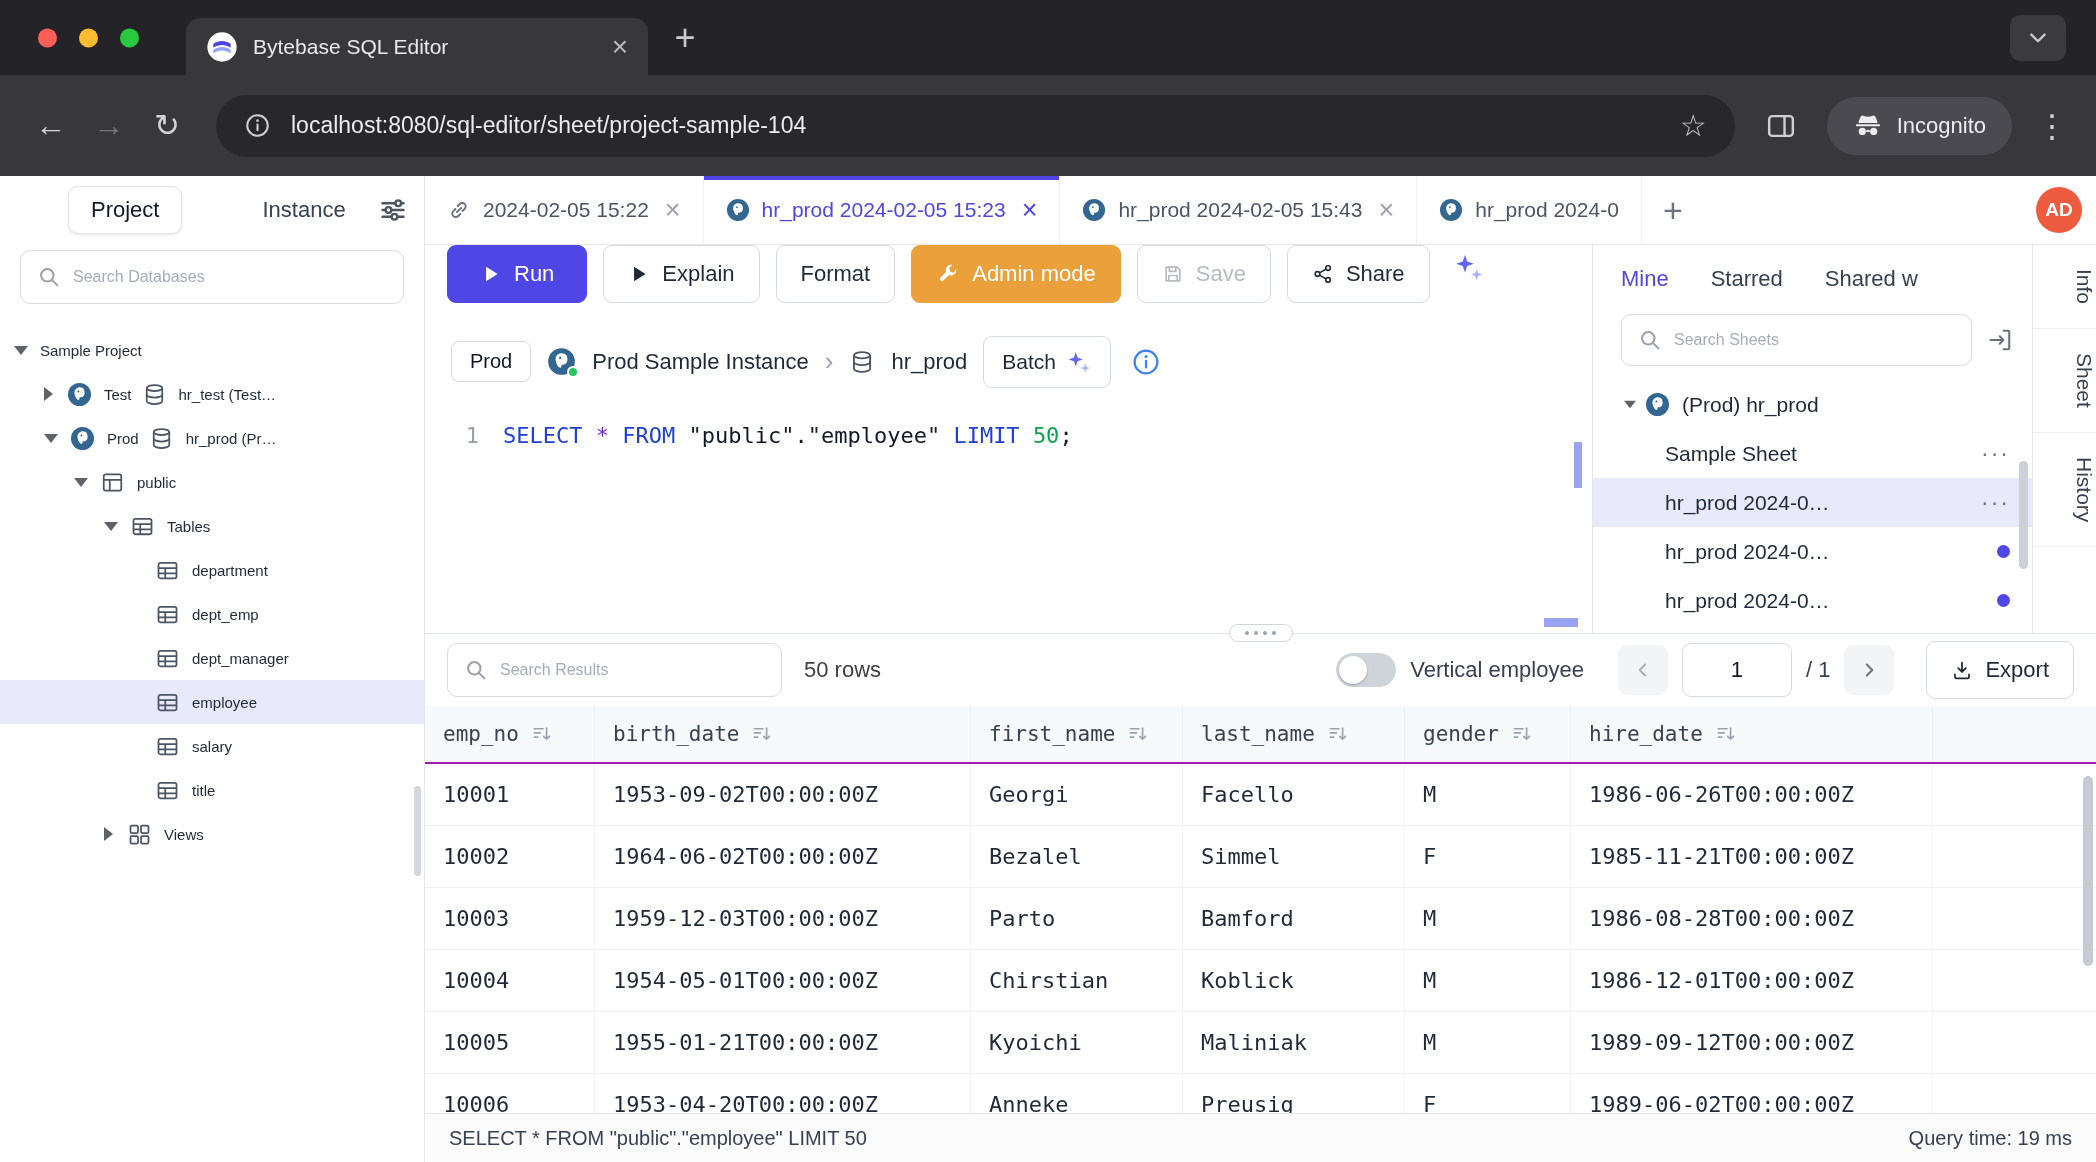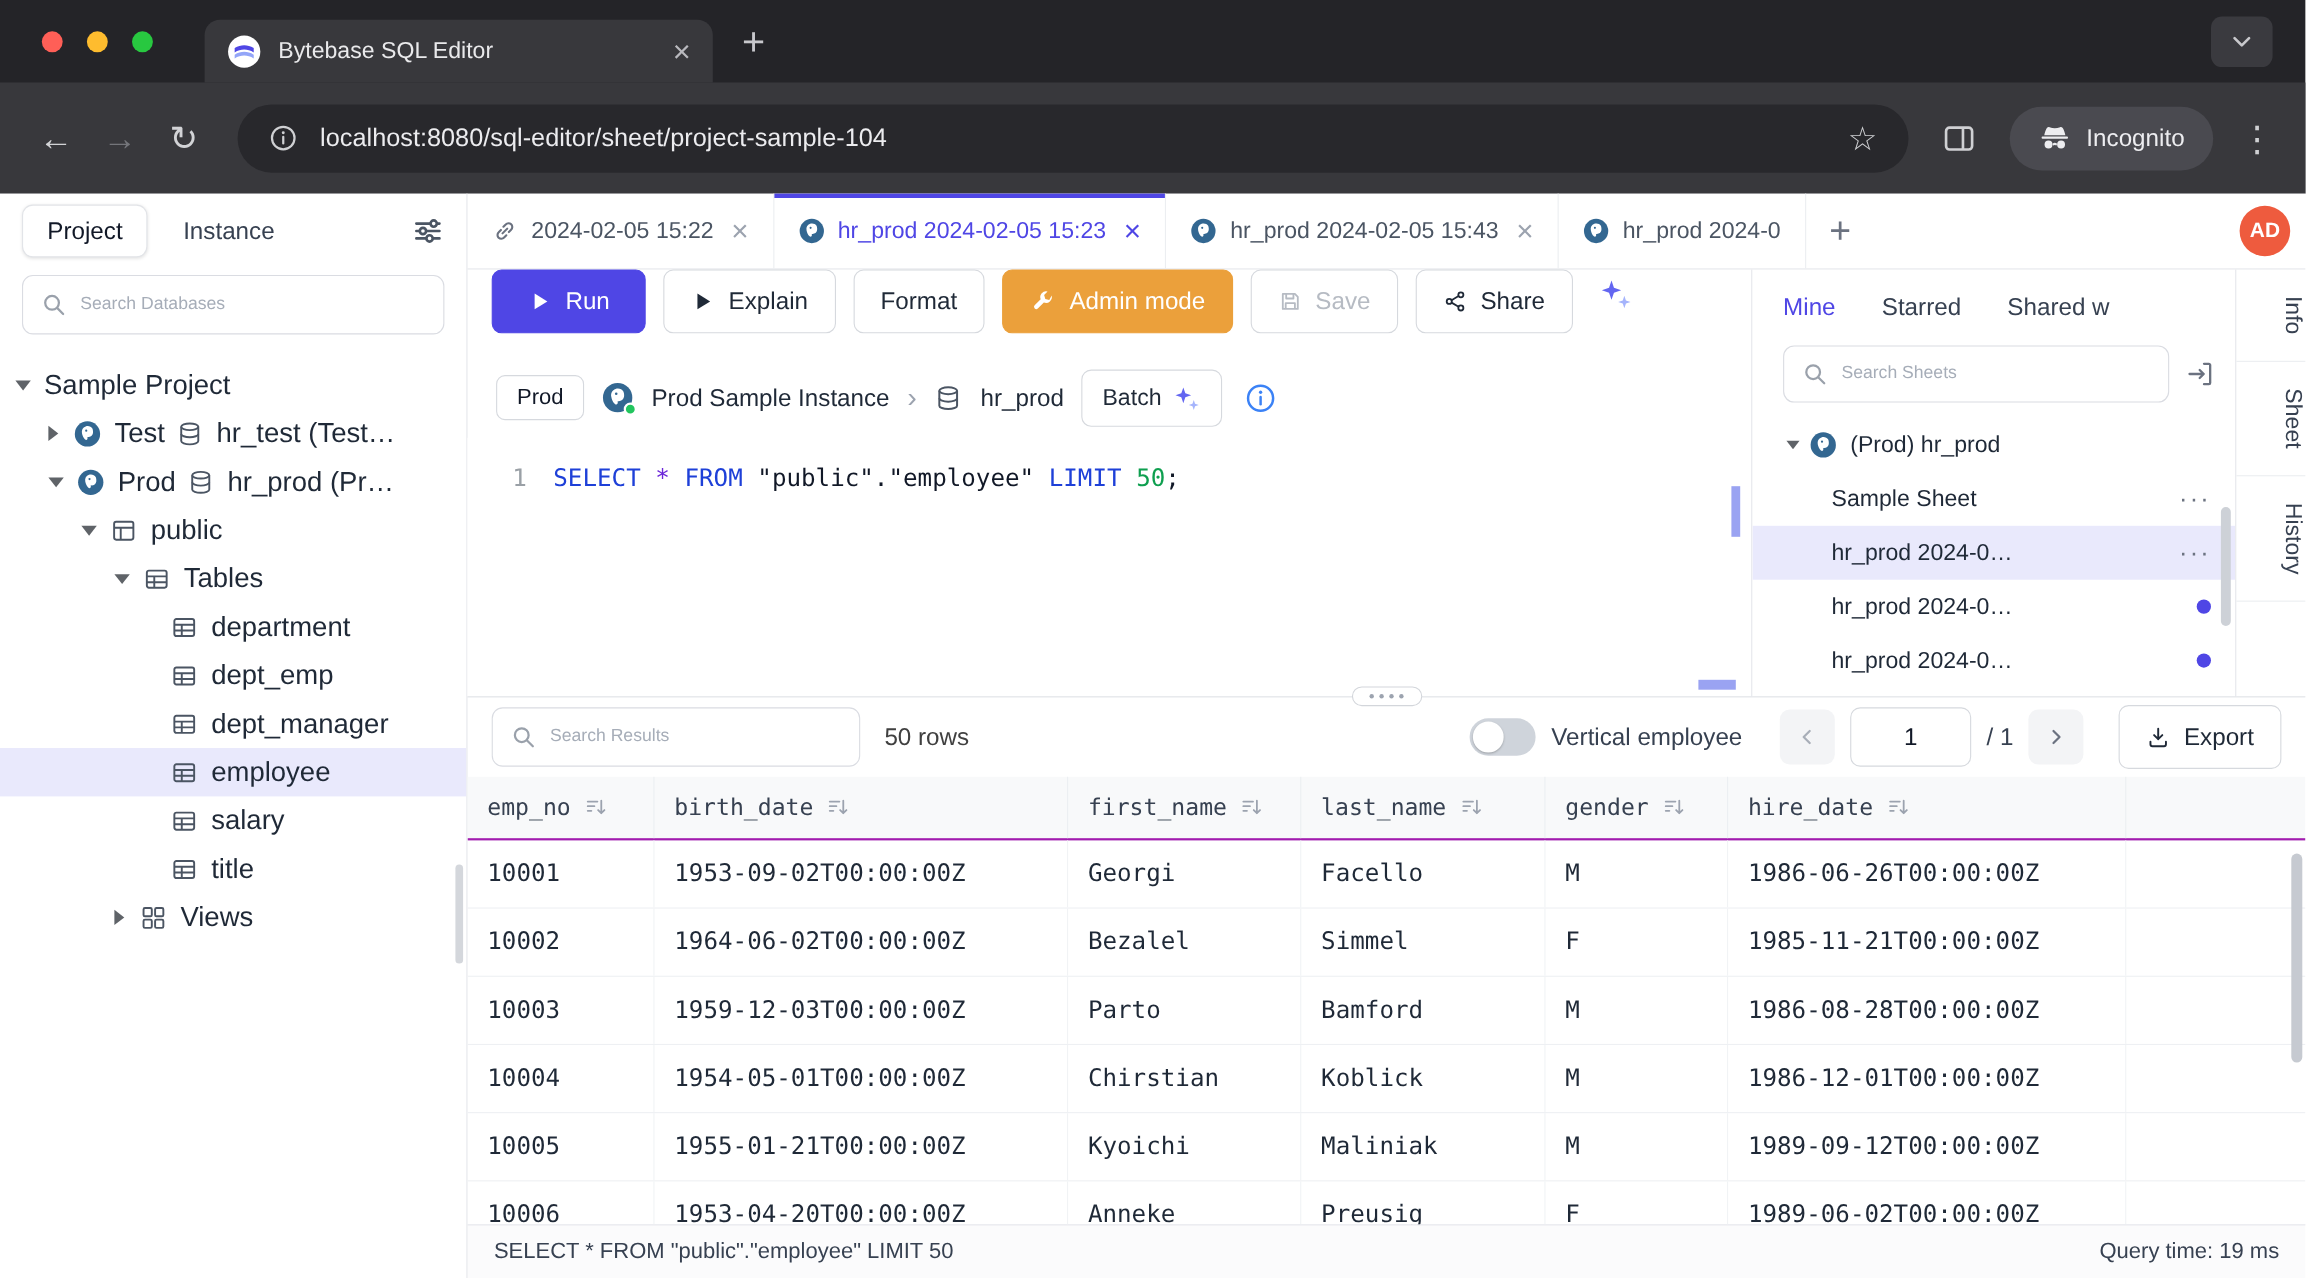--- a/index.html
+++ b/index.html
@@ -40,32 +40,32 @@
     padding: 0 26px; color: #ededf0; font-size: 22px; margin-left: 14px; }
   .incog .icon { width: 30px; height: 30px; color: #ededf0; }
   .menu-dots { color: #cfd0d3; font-size: 32px; margin-left: 24px; width: 32px; text-align: center; }
 
   
   .app { display: flex; height: 986px; background: #fff; }
 
   
   .sidebar { width: 425px; border-right: 1px solid #e5e7eb; display: flex; flex-direction: column; position: relative; }
   .sb-head { height: 68px; display: flex; align-items: center; padding: 0 20px; gap: 10px; }
-  .sb-tab { font-size: 22px; color: #374151; padding: 10px 22px; border-radius: 10px; cursor: default; }
+  .sb-tab { font-size: 22px; color: #374151; padding: 10px 22px; border-radius: 10px; cursor: default; margin-left: 48px; }
   .sb-tab.active { color: #111827; border: 1px solid #e2e4e8; box-shadow: 0 1px 3px rgba(0,0,0,.10); font-weight: 500; background: #fff; }
   .sb-head .tune { margin-left: auto; width: 30px; height: 30px; color: #4b5563; }
   .inputbox { display: flex; align-items: center; gap: 12px; border: 1px solid #dadce2; border-radius: 10px;
     height: 54px; padding: 0 16px; background: #fff; }
   .inputbox .icon { width: 24px; height: 24px; color: #9aa1ab; }
   .inputbox input { border: none; outline: none; font-size: 16px; color: #111827; flex: 1; min-width: 0;
     font-family: inherit; background: transparent; }
   .inputbox input::placeholder { color: #a6adb8; }
   .sb-search { padding: 6px 20px 14px; }
   .tree { padding-top: 10px; flex: 1; overflow: hidden; }
-  .tree-row { height: 44px; display: flex; align-items: center; font-size: 25px; color: #1f2937;
+  .tree-row { height: 44px; display: flex; align-items: center; font-size: 15px; color: #1f2937;
     white-space: nowrap; overflow: hidden; }
   .tree-row.selected { background: #e9e9fc; }
   .chev { width: 0; height: 0; border-left: 7px solid transparent; border-right: 7px solid transparent;
     border-top: 9px solid #5f6368; margin-right: 12px; flex: none; }
   .chev.right { border-top: 7px solid transparent; border-bottom: 7px solid transparent; border-left: 9px solid #5f6368;
     border-right: none; margin-right: 14px; }
   .chev-spacer { width: 21px; flex: none; }
   .tree-icon { width: 25px; height: 25px; margin-right: 12px; color: #4b5563; }
   .tree-text { margin-right: 10px; }
   .sb-scroll-thumb { position: absolute; right: 3px; top: 610px; width: 7px; height: 90px; background: #d4d7dc; border-radius: 4px; }

